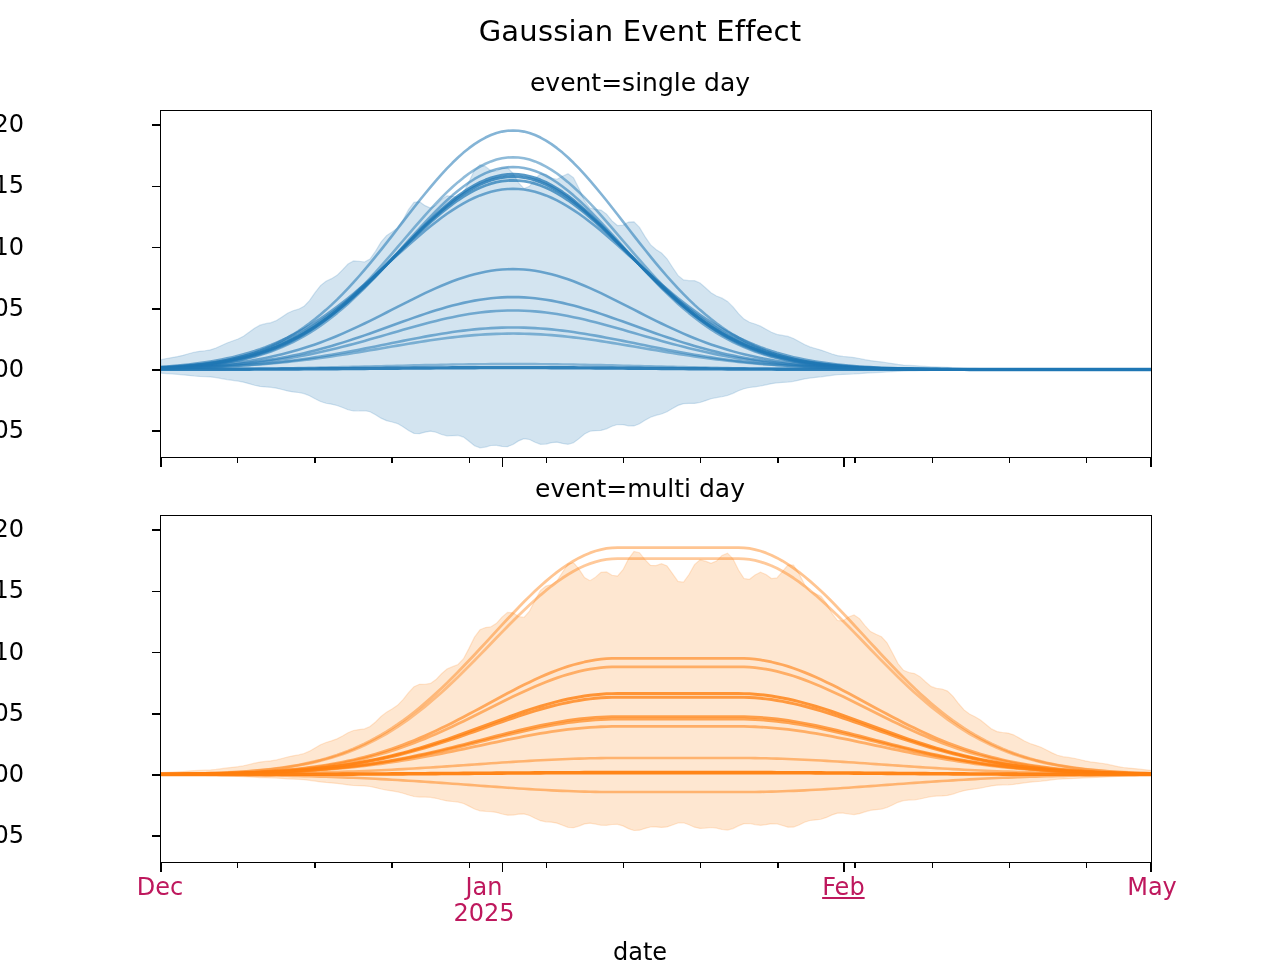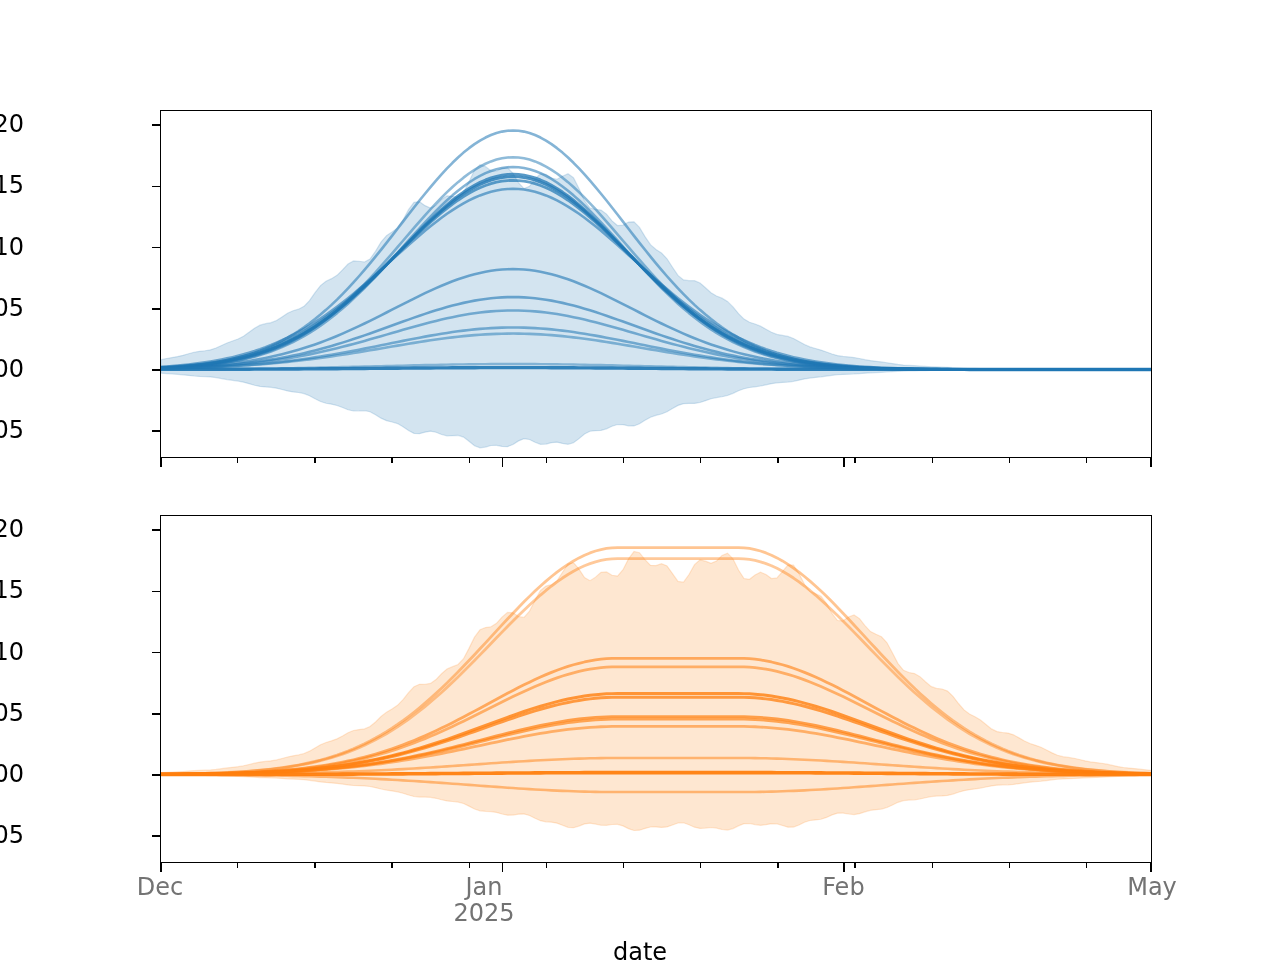--- a/index.html
+++ b/index.html
@@ -70,21 +70,21 @@
     position: absolute;
     background: #000000;
   }
   .ytick-major { width: 8px; height: 1.6px; left: 152px; }
   .xtick-major { height: 9px; width: 1.6px; }
   .xtick-minor { height: 5px; width: 1.3px; }
 
   .xtick-label {
     position: absolute;
     font-size: 24px;
-    color: #737373;
+    color: #be185d;
     text-align: center;
     transform: translateX(-50%);
     white-space: nowrap;
     line-height: 1.08;
   }
   .xtick-label .sub {
     display: block;
     font-size: 24px;
   }
   .xlabel {
@@ -95,21 +95,23 @@
     text-align: center;
     font-size: 24px;
     color: #000000;
   }
 </style>
 </head>
 <body>
 
 <div id="figure">
 
-
+  <div class="fig-title">Gaussian Event Effect</div>
+
+  <div class="subplot-title" id="title-single">event=single day</div>
 
   <div class="axes" id="axes-single">
     <svg id="svg-single" viewBox="0 0 992 348" preserveAspectRatio="none">
         <path d="M0.00,250.10L5.51,248.92L11.02,247.99L16.53,247.03L22.04,245.73L27.56,244.11L33.07,242.63L38.58,241.70L44.09,241.15L49.60,240.25L55.11,238.43L60.62,235.88L66.13,233.35L71.64,231.33L77.16,229.38L82.67,226.58L88.18,222.61L93.69,218.42L99.20,215.39L104.71,213.93L110.22,212.90L115.73,210.74L121.24,207.14L126.76,203.42L132.27,200.95L137.78,199.33L143.29,196.44L148.80,190.65L154.31,182.76L159.82,175.59L165.33,171.16L170.84,168.62L176.36,165.28L181.87,159.76L187.38,153.88L192.89,150.75L198.40,151.12L203.91,151.87L209.42,148.84L214.93,141.07L220.44,131.88L225.96,125.33L231.47,121.78L236.98,117.60L242.49,109.59L248.00,99.24L253.51,91.87L259.02,91.21L264.53,95.16L270.04,97.68L275.56,94.92L281.07,89.03L286.58,85.33L292.09,85.87L297.60,86.70L303.11,82.06L308.62,71.04L314.13,59.38L319.64,53.95L325.16,55.95L330.67,60.04L336.18,60.54L341.69,57.65L347.20,56.97L352.71,62.66L358.22,72.12L363.73,78.01L369.24,75.80L374.76,68.41L380.27,63.05L385.78,63.70L391.29,67.48L396.80,68.63L402.31,65.61L407.82,63.11L413.33,67.08L418.84,78.02L424.36,90.21L429.87,97.44L435.38,99.00L440.89,99.63L446.40,103.72L451.91,110.49L457.42,115.18L462.93,114.79L468.44,111.70L473.96,111.44L479.47,117.05L484.98,126.29L490.49,134.43L496.00,139.24L501.51,142.84L507.02,148.65L512.53,157.19L518.04,165.40L523.56,169.91L529.07,170.61L534.58,170.61L540.09,172.96L545.60,177.81L551.11,182.79L556.62,186.05L562.13,188.21L567.64,191.49L573.16,197.06L578.67,203.74L584.18,209.25L589.69,212.44L595.20,214.25L600.71,216.37L606.22,219.43L611.73,222.58L617.24,224.70L622.76,225.71L628.27,226.71L633.78,228.74L639.29,231.77L644.80,234.89L650.31,237.25L655.82,238.90L661.33,240.46L666.84,242.37L672.36,244.39L677.87,245.98L683.38,246.85L688.89,247.34L694.40,247.96L699.91,248.94L705.42,250.08L710.93,251.05L716.44,251.76L721.96,252.39L727.47,253.17L732.98,254.08L738.49,254.91L744.00,255.51L749.51,255.87L755.02,256.16L760.53,256.50L766.04,256.89L771.56,257.22L777.07,257.45L782.58,257.62L788.09,257.81L793.60,258.07L799.11,258.35L804.62,258.58L810.13,258.75L815.64,258.87L821.16,259.00L826.67,259.13L832.18,259.24L837.69,259.32L843.20,259.38L848.71,259.42L854.22,259.47L859.73,259.53L865.24,259.59L870.76,259.64L876.27,259.67L881.78,259.70L887.29,259.74L892.80,259.77L898.31,259.80L903.82,259.82L909.33,259.83L914.84,259.84L920.36,259.85L925.87,259.86L931.38,259.87L936.89,259.88L942.40,259.89L947.91,259.89L953.42,259.90L958.93,259.90L964.44,259.91L969.96,259.91L975.47,259.91L980.98,259.92L986.49,259.92L992.00,259.92L992.00,259.93L986.49,259.93L980.98,259.93L975.47,259.94L969.96,259.94L964.44,259.94L958.93,259.94L953.42,259.94L947.91,259.94L942.40,259.95L936.89,259.95L931.38,259.95L925.87,259.96L920.36,259.96L914.84,259.96L909.33,259.97L903.82,259.97L898.31,259.98L892.80,259.99L887.29,260.00L881.78,260.02L876.27,260.03L870.76,260.04L865.24,260.06L859.73,260.08L854.22,260.11L848.71,260.13L843.20,260.14L837.69,260.16L832.18,260.19L826.67,260.24L821.16,260.29L815.64,260.33L810.13,260.38L804.62,260.45L799.11,260.53L793.60,260.64L788.09,260.74L782.58,260.81L777.07,260.88L771.56,260.97L766.04,261.09L760.53,261.24L755.02,261.37L749.51,261.48L744.00,261.62L738.49,261.85L732.98,262.17L727.47,262.52L721.96,262.82L716.44,263.06L710.93,263.33L705.42,263.70L699.91,264.14L694.40,264.51L688.89,264.75L683.38,264.93L677.87,265.27L672.36,265.88L666.84,266.65L661.33,267.38L655.82,267.98L650.31,268.61L644.80,269.51L639.29,270.71L633.78,271.87L628.27,272.64L622.76,273.03L617.24,273.41L611.73,274.22L606.22,275.43L600.71,276.60L595.20,277.41L589.69,278.10L584.18,279.33L578.67,281.43L573.16,283.99L567.64,286.12L562.13,287.38L556.62,288.20L551.11,289.45L545.60,291.36L540.09,293.21L534.58,294.11L529.07,294.11L523.56,294.38L518.04,296.11L512.53,299.25L507.02,302.52L501.51,304.74L496.00,306.12L490.49,307.96L484.98,311.08L479.47,314.61L473.96,316.76L468.44,316.66L462.93,315.48L457.42,315.33L451.91,317.12L446.40,319.71L440.89,321.28L435.38,321.52L429.87,322.12L424.36,324.88L418.84,329.55L413.33,333.74L407.82,335.25L402.31,334.30L396.80,333.14L391.29,333.58L385.78,335.03L380.27,335.28L374.76,333.23L369.24,330.40L363.73,329.55L358.22,331.81L352.71,335.43L347.20,337.61L341.69,337.34L336.18,336.24L330.67,336.43L325.16,338.00L319.64,338.76L314.13,336.68L308.62,332.22L303.11,328.00L297.60,326.23L292.09,326.55L286.58,326.75L281.07,325.33L275.56,323.08L270.04,322.03L264.53,322.99L259.02,324.50L253.51,324.25L248.00,321.43L242.49,317.47L236.98,314.40L231.47,312.80L225.96,311.44L220.44,308.94L214.93,305.42L209.42,302.45L203.91,301.28L198.40,301.57L192.89,301.71L187.38,300.52L181.87,298.27L176.36,296.16L170.84,294.88L165.33,293.91L159.82,292.21L154.31,289.46L148.80,286.45L143.29,284.23L137.78,283.12L132.27,282.50L126.76,281.56L121.24,280.13L115.73,278.76L110.22,277.93L104.71,277.54L99.20,276.98L93.69,275.82L88.18,274.21L82.67,272.70L77.16,271.62L71.64,270.87L66.13,270.10L60.62,269.13L55.11,268.16L49.60,267.46L44.09,267.12L38.58,266.91L33.07,266.55L27.56,265.99L22.04,265.37L16.53,264.87L11.02,264.50L5.51,264.14L0.00,263.69Z" fill="#aecde3" fill-opacity="0.55" stroke="#1f77b4" stroke-opacity="0.18" stroke-width="1.2"></path>
         <path d="M0.00,258.18L5.51,257.89L11.02,257.56L16.53,257.18L22.04,256.75L27.56,256.26L33.07,255.71L38.58,255.08L44.09,254.38L49.60,253.58L55.11,252.70L60.62,251.70L66.13,250.60L71.64,249.37L77.16,248.01L82.67,246.50L88.18,244.84L93.69,243.02L99.20,241.02L104.71,238.83L110.22,236.45L115.73,233.86L121.24,231.06L126.76,228.03L132.27,224.77L137.78,221.27L143.29,217.53L148.80,213.53L154.31,209.27L159.82,204.76L165.33,200.00L170.84,194.97L176.36,189.70L181.87,184.17L187.38,178.41L192.89,172.42L198.40,166.22L203.91,159.82L209.42,153.24L214.93,146.50L220.44,139.62L225.96,132.63L231.47,125.56L236.98,118.43L242.49,111.29L248.00,104.16L253.51,97.08L259.02,90.08L264.53,83.21L270.04,76.51L275.56,70.00L281.07,63.74L286.58,57.76L292.09,52.09L297.60,46.78L303.11,41.86L308.62,37.36L314.13,33.31L319.64,29.75L325.16,26.68L330.67,24.15L336.18,22.16L341.69,20.72L347.20,19.86L352.71,19.57L358.22,19.86L363.73,20.72L369.24,22.16L374.76,24.15L380.27,26.68L385.78,29.75L391.29,33.31L396.80,37.36L402.31,41.86L407.82,46.78L413.33,52.09L418.84,57.76L424.36,63.74L429.87,70.00L435.38,76.51L440.89,83.21L446.40,90.08L451.91,97.08L457.42,104.16L462.93,111.29L468.44,118.43L473.96,125.56L479.47,132.63L484.98,139.62L490.49,146.50L496.00,153.24L501.51,159.82L507.02,166.22L512.53,172.42L518.04,178.41L523.56,184.17L529.07,189.70L534.58,194.97L540.09,200.00L545.60,204.76L551.11,209.27L556.62,213.53L562.13,217.53L567.64,221.27L573.16,224.77L578.67,228.03L584.18,231.06L589.69,233.86L595.20,236.45L600.71,238.83L606.22,241.02L611.73,243.02L617.24,244.84L622.76,246.50L628.27,248.01L633.78,249.37L639.29,250.60L644.80,251.70L650.31,252.70L655.82,253.58L661.33,254.38L666.84,255.08L672.36,255.71L677.87,256.26L683.38,256.75L688.89,257.18L694.40,257.56L699.91,257.89L705.42,258.18L710.93,258.43L716.44,258.65L721.96,258.84L727.47,259.00L732.98,259.14L738.49,259.26L744.00,259.37L749.51,259.46L755.02,259.53L760.53,259.60L766.04,259.65L771.56,259.70L777.07,259.74L782.58,259.77L788.09,259.80L793.60,259.82L799.11,259.84L804.62,259.86L810.13,259.87L815.64,259.88L821.16,259.89L826.67,259.90L832.18,259.90L837.69,259.91L843.20,259.91L848.71,259.92L854.22,259.92L859.73,259.92L865.24,259.92L870.76,259.92L876.27,259.93L881.78,259.93L887.29,259.93L892.80,259.93L898.31,259.93L903.82,259.93L909.33,259.93L914.84,259.93L920.36,259.93L925.87,259.93L931.38,259.93L936.89,259.93L942.40,259.93L947.91,259.93L953.42,259.93L958.93,259.93L964.44,259.93L969.96,259.93L975.47,259.93L980.98,259.93L986.49,259.93L992.00,259.93" fill="none" stroke="#1f77b4" stroke-opacity="0.55" stroke-width="2.6" stroke-linejoin="round" stroke-linecap="round"></path>
         <path d="M0.00,258.65L5.51,258.43L11.02,258.18L16.53,257.89L22.04,257.56L27.56,257.18L33.07,256.74L38.58,256.25L44.09,255.69L49.60,255.06L55.11,254.35L60.62,253.56L66.13,252.66L71.64,251.66L77.16,250.55L82.67,249.32L88.18,247.95L93.69,246.44L99.20,244.77L104.71,242.95L110.22,240.95L115.73,238.77L121.24,236.40L126.76,233.82L132.27,231.04L137.78,228.04L143.29,224.82L148.80,221.37L154.31,217.69L159.82,213.77L165.33,209.61L170.84,205.21L176.36,200.58L181.87,195.72L187.38,190.63L192.89,185.33L198.40,179.82L203.91,174.12L209.42,168.24L214.93,162.21L220.44,156.03L225.96,149.75L231.47,143.37L236.98,136.93L242.49,130.47L248.00,124.00L253.51,117.56L259.02,111.20L264.53,104.93L270.04,98.81L275.56,92.86L281.07,87.13L286.58,81.64L292.09,76.44L297.60,71.56L303.11,67.04L308.62,62.89L314.13,59.16L319.64,55.87L325.16,53.05L330.67,50.71L336.18,48.87L341.69,47.55L347.20,46.75L352.71,46.48L358.22,46.75L363.73,47.55L369.24,48.87L374.76,50.71L380.27,53.05L385.78,55.87L391.29,59.16L396.80,62.89L402.31,67.04L407.82,71.56L413.33,76.44L418.84,81.64L424.36,87.13L429.87,92.86L435.38,98.81L440.89,104.93L446.40,111.20L451.91,117.56L457.42,124.00L462.93,130.47L468.44,136.93L473.96,143.37L479.47,149.75L484.98,156.03L490.49,162.21L496.00,168.24L501.51,174.12L507.02,179.82L512.53,185.33L518.04,190.63L523.56,195.72L529.07,200.58L534.58,205.21L540.09,209.61L545.60,213.77L551.11,217.69L556.62,221.37L562.13,224.82L567.64,228.04L573.16,231.04L578.67,233.82L584.18,236.40L589.69,238.77L595.20,240.95L600.71,242.95L606.22,244.77L611.73,246.44L617.24,247.95L622.76,249.32L628.27,250.55L633.78,251.66L639.29,252.66L644.80,253.56L650.31,254.35L655.82,255.06L661.33,255.69L666.84,256.25L672.36,256.74L677.87,257.18L683.38,257.56L688.89,257.89L694.40,258.18L699.91,258.43L705.42,258.65L710.93,258.84L716.44,259.01L721.96,259.15L727.47,259.27L732.98,259.37L738.49,259.46L744.00,259.54L749.51,259.60L755.02,259.66L760.53,259.70L766.04,259.74L771.56,259.77L777.07,259.80L782.58,259.82L788.09,259.84L793.60,259.86L799.11,259.87L804.62,259.88L810.13,259.89L815.64,259.90L821.16,259.90L826.67,259.91L832.18,259.91L837.69,259.92L843.20,259.92L848.71,259.92L854.22,259.92L859.73,259.92L865.24,259.93L870.76,259.93L876.27,259.93L881.78,259.93L887.29,259.93L892.80,259.93L898.31,259.93L903.82,259.93L909.33,259.93L914.84,259.93L920.36,259.93L925.87,259.93L931.38,259.93L936.89,259.93L942.40,259.93L947.91,259.93L953.42,259.93L958.93,259.93L964.44,259.93L969.96,259.93L975.47,259.93L980.98,259.93L986.49,259.93L992.00,259.93" fill="none" stroke="#1f77b4" stroke-opacity="0.5" stroke-width="2.6" stroke-linejoin="round" stroke-linecap="round"></path>
         <path d="M0.00,258.71L5.51,258.50L11.02,258.26L16.53,257.98L22.04,257.67L27.56,257.30L33.07,256.89L38.58,256.42L44.09,255.89L49.60,255.29L55.11,254.61L60.62,253.85L66.13,253.00L71.64,252.04L77.16,250.98L82.67,249.80L88.18,248.50L93.69,247.06L99.20,245.47L104.71,243.73L110.22,241.82L115.73,239.74L121.24,237.48L126.76,235.02L132.27,232.37L137.78,229.51L143.29,226.43L148.80,223.14L154.31,219.63L159.82,215.88L165.33,211.92L170.84,207.72L176.36,203.30L181.87,198.66L187.38,193.81L192.89,188.75L198.40,183.49L203.91,178.05L209.42,172.44L214.93,166.69L220.44,160.80L225.96,154.80L231.47,148.71L236.98,142.57L242.49,136.40L248.00,130.23L253.51,124.09L259.02,118.02L264.53,112.04L270.04,106.20L275.56,100.52L281.07,95.05L286.58,89.82L292.09,84.85L297.60,80.20L303.11,75.88L308.62,71.93L314.13,68.37L319.64,65.23L325.16,62.53L330.67,60.30L336.18,58.55L341.69,57.28L347.20,56.52L352.71,56.27L358.22,56.52L363.73,57.28L369.24,58.55L374.76,60.30L380.27,62.53L385.78,65.23L391.29,68.37L396.80,71.93L402.31,75.88L407.82,80.20L413.33,84.85L418.84,89.82L424.36,95.05L429.87,100.52L435.38,106.20L440.89,112.04L446.40,118.02L451.91,124.09L457.42,130.23L462.93,136.40L468.44,142.57L473.96,148.71L479.47,154.80L484.98,160.80L490.49,166.69L496.00,172.44L501.51,178.05L507.02,183.49L512.53,188.75L518.04,193.81L523.56,198.66L529.07,203.30L534.58,207.72L540.09,211.92L545.60,215.88L551.11,219.63L556.62,223.14L562.13,226.43L567.64,229.51L573.16,232.37L578.67,235.02L584.18,237.48L589.69,239.74L595.20,241.82L600.71,243.73L606.22,245.47L611.73,247.06L617.24,248.50L622.76,249.80L628.27,250.98L633.78,252.04L639.29,253.00L644.80,253.85L650.31,254.61L655.82,255.29L661.33,255.89L666.84,256.42L672.36,256.89L677.87,257.30L683.38,257.67L688.89,257.98L694.40,258.26L699.91,258.50L705.42,258.71L710.93,258.89L716.44,259.05L721.96,259.19L727.47,259.30L732.98,259.40L738.49,259.48L744.00,259.56L749.51,259.62L755.02,259.67L760.53,259.71L766.04,259.75L771.56,259.78L777.07,259.81L782.58,259.83L788.09,259.85L793.60,259.86L799.11,259.87L804.62,259.88L810.13,259.89L815.64,259.90L821.16,259.91L826.67,259.91L832.18,259.91L837.69,259.92L843.20,259.92L848.71,259.92L854.22,259.92L859.73,259.92L865.24,259.93L870.76,259.93L876.27,259.93L881.78,259.93L887.29,259.93L892.80,259.93L898.31,259.93L903.82,259.93L909.33,259.93L914.84,259.93L920.36,259.93L925.87,259.93L931.38,259.93L936.89,259.93L942.40,259.93L947.91,259.93L953.42,259.93L958.93,259.93L964.44,259.93L969.96,259.93L975.47,259.93L980.98,259.93L986.49,259.93L992.00,259.93" fill="none" stroke="#1f77b4" stroke-opacity="0.55" stroke-width="2.6" stroke-linejoin="round" stroke-linecap="round"></path>
         <path d="M0.00,258.36L5.51,258.10L11.02,257.81L16.53,257.48L22.04,257.11L27.56,256.68L33.07,256.20L38.58,255.66L44.09,255.05L49.60,254.37L55.11,253.61L60.62,252.76L66.13,251.81L71.64,250.77L77.16,249.61L82.67,248.33L88.18,246.93L93.69,245.39L99.20,243.70L104.71,241.87L110.22,239.87L115.73,237.71L121.24,235.36L126.76,232.84L132.27,230.13L137.78,227.22L143.29,224.11L148.80,220.81L154.31,217.29L159.82,213.57L165.33,209.64L170.84,205.51L176.36,201.18L181.87,196.66L187.38,191.94L192.89,187.05L198.40,181.98L203.91,176.77L209.42,171.41L214.93,165.92L220.44,160.34L225.96,154.67L231.47,148.93L236.98,143.17L242.49,137.39L248.00,131.62L253.51,125.91L259.02,120.26L264.53,114.73L270.04,109.33L275.56,104.09L281.07,99.05L286.58,94.24L292.09,89.69L297.60,85.43L303.11,81.48L308.62,77.87L314.13,74.62L319.64,71.76L325.16,69.30L330.67,67.27L336.18,65.68L341.69,64.53L347.20,63.84L352.71,63.61L358.22,63.84L363.73,64.53L369.24,65.68L374.76,67.27L380.27,69.30L385.78,71.76L391.29,74.62L396.80,77.87L402.31,81.48L407.82,85.43L413.33,89.69L418.84,94.24L424.36,99.05L429.87,104.09L435.38,109.33L440.89,114.73L446.40,120.26L451.91,125.91L457.42,131.62L462.93,137.39L468.44,143.17L473.96,148.93L479.47,154.67L484.98,160.34L490.49,165.92L496.00,171.41L501.51,176.77L507.02,181.98L512.53,187.05L518.04,191.94L523.56,196.66L529.07,201.18L534.58,205.51L540.09,209.64L545.60,213.57L551.11,217.29L556.62,220.81L562.13,224.11L567.64,227.22L573.16,230.13L578.67,232.84L584.18,235.36L589.69,237.71L595.20,239.87L600.71,241.87L606.22,243.70L611.73,245.39L617.24,246.93L622.76,248.33L628.27,249.61L633.78,250.77L639.29,251.81L644.80,252.76L650.31,253.61L655.82,254.37L661.33,255.05L666.84,255.66L672.36,256.20L677.87,256.68L683.38,257.11L688.89,257.48L694.40,257.81L699.91,258.10L705.42,258.36L710.93,258.58L716.44,258.77L721.96,258.94L727.47,259.08L732.98,259.21L738.49,259.32L744.00,259.41L749.51,259.49L755.02,259.56L760.53,259.62L766.04,259.67L771.56,259.71L777.07,259.75L782.58,259.78L788.09,259.80L793.60,259.83L799.11,259.84L804.62,259.86L810.13,259.87L815.64,259.88L821.16,259.89L826.67,259.90L832.18,259.90L837.69,259.91L843.20,259.91L848.71,259.92L854.22,259.92L859.73,259.92L865.24,259.92L870.76,259.92L876.27,259.92L881.78,259.93L887.29,259.93L892.80,259.93L898.31,259.93L903.82,259.93L909.33,259.93L914.84,259.93L920.36,259.93L925.87,259.93L931.38,259.93L936.89,259.93L942.40,259.93L947.91,259.93L953.42,259.93L958.93,259.93L964.44,259.93L969.96,259.93L975.47,259.93L980.98,259.93L986.49,259.93L992.00,259.93" fill="none" stroke="#1f77b4" stroke-opacity="0.75" stroke-width="2.8" stroke-linejoin="round" stroke-linecap="round"></path>
         <path d="M0.00,258.22L5.51,257.96L11.02,257.65L16.53,257.30L22.04,256.91L27.56,256.46L33.07,255.96L38.58,255.39L44.09,254.76L49.60,254.05L55.11,253.26L60.62,252.38L66.13,251.41L71.64,250.33L77.16,249.15L82.67,247.84L88.18,246.41L93.69,244.84L99.20,243.12L104.71,241.26L110.22,239.24L115.73,237.05L121.24,234.69L126.76,232.14L132.27,229.42L137.78,226.50L143.29,223.39L148.80,220.08L154.31,216.57L159.82,212.87L165.33,208.96L170.84,204.86L176.36,200.56L181.87,196.08L187.38,191.41L192.89,186.58L198.40,181.58L203.91,176.44L209.42,171.17L214.93,165.78L220.44,160.29L225.96,154.73L231.47,149.11L236.98,143.47L242.49,137.82L248.00,132.19L253.51,126.61L259.02,121.10L264.53,115.71L270.04,110.45L275.56,105.35L281.07,100.45L286.58,95.78L292.09,91.35L297.60,87.21L303.11,83.38L308.62,79.88L314.13,76.73L319.64,73.95L325.16,71.57L330.67,69.60L336.18,68.06L341.69,66.95L347.20,66.28L352.71,66.05L358.22,66.28L363.73,66.95L369.24,68.06L374.76,69.60L380.27,71.57L385.78,73.95L391.29,76.73L396.80,79.88L402.31,83.38L407.82,87.21L413.33,91.35L418.84,95.78L424.36,100.45L429.87,105.35L435.38,110.45L440.89,115.71L446.40,121.10L451.91,126.61L457.42,132.19L462.93,137.82L468.44,143.47L473.96,149.11L479.47,154.73L484.98,160.29L490.49,165.78L496.00,171.17L501.51,176.44L507.02,181.58L512.53,186.58L518.04,191.41L523.56,196.08L529.07,200.56L534.58,204.86L540.09,208.96L545.60,212.87L551.11,216.57L556.62,220.08L562.13,223.39L567.64,226.50L573.16,229.42L578.67,232.14L584.18,234.69L589.69,237.05L595.20,239.24L600.71,241.26L606.22,243.12L611.73,244.84L617.24,246.41L622.76,247.84L628.27,249.15L633.78,250.33L639.29,251.41L644.80,252.38L650.31,253.26L655.82,254.05L661.33,254.76L666.84,255.39L672.36,255.96L677.87,256.46L683.38,256.91L688.89,257.30L694.40,257.65L699.91,257.96L705.42,258.22L710.93,258.46L716.44,258.67L721.96,258.85L727.47,259.00L732.98,259.14L738.49,259.26L744.00,259.36L749.51,259.44L755.02,259.52L760.53,259.58L766.04,259.64L771.56,259.69L777.07,259.72L782.58,259.76L788.09,259.79L793.60,259.81L799.11,259.83L804.62,259.85L810.13,259.86L815.64,259.87L821.16,259.88L826.67,259.89L832.18,259.90L837.69,259.90L843.20,259.91L848.71,259.91L854.22,259.92L859.73,259.92L865.24,259.92L870.76,259.92L876.27,259.92L881.78,259.93L887.29,259.93L892.80,259.93L898.31,259.93L903.82,259.93L909.33,259.93L914.84,259.93L920.36,259.93L925.87,259.93L931.38,259.93L936.89,259.93L942.40,259.93L947.91,259.93L953.42,259.93L958.93,259.93L964.44,259.93L969.96,259.93L975.47,259.93L980.98,259.93L986.49,259.93L992.00,259.93" fill="none" stroke="#1f77b4" stroke-opacity="0.8" stroke-width="2.8" stroke-linejoin="round" stroke-linecap="round"></path>
         <path d="M0.00,257.93L5.51,257.63L11.02,257.29L16.53,256.90L22.04,256.46L27.56,255.97L33.07,255.42L38.58,254.81L44.09,254.12L49.60,253.36L55.11,252.51L60.62,251.57L66.13,250.54L71.64,249.40L77.16,248.14L82.67,246.77L88.18,245.27L93.69,243.64L99.20,241.86L104.71,239.94L110.22,237.86L115.73,235.61L121.24,233.20L126.76,230.62L132.27,227.85L137.78,224.91L143.29,221.77L148.80,218.45L154.31,214.95L159.82,211.25L165.33,207.36L170.84,203.30L176.36,199.05L181.87,194.63L187.38,190.04L192.89,185.30L198.40,180.42L203.91,175.40L209.42,170.27L214.93,165.03L220.44,159.71L225.96,154.34L231.47,148.91L236.98,143.47L242.49,138.04L248.00,132.64L253.51,127.29L259.02,122.02L264.53,116.86L270.04,111.84L275.56,106.99L281.07,102.32L286.58,97.88L292.09,93.68L297.60,89.75L303.11,86.11L308.62,82.79L314.13,79.81L319.64,77.19L325.16,74.94L330.67,73.08L336.18,71.62L341.69,70.57L347.20,69.93L352.71,69.72L358.22,69.93L363.73,70.57L369.24,71.62L374.76,73.08L380.27,74.94L385.78,77.19L391.29,79.81L396.80,82.79L402.31,86.11L407.82,89.75L413.33,93.68L418.84,97.88L424.36,102.32L429.87,106.99L435.38,111.84L440.89,116.86L446.40,122.02L451.91,127.29L457.42,132.64L462.93,138.04L468.44,143.47L473.96,148.91L479.47,154.34L484.98,159.71L490.49,165.03L496.00,170.27L501.51,175.40L507.02,180.42L512.53,185.30L518.04,190.04L523.56,194.63L529.07,199.05L534.58,203.30L540.09,207.36L545.60,211.25L551.11,214.95L556.62,218.45L562.13,221.77L567.64,224.91L573.16,227.85L578.67,230.62L584.18,233.20L589.69,235.61L595.20,237.86L600.71,239.94L606.22,241.86L611.73,243.64L617.24,245.27L622.76,246.77L628.27,248.14L633.78,249.40L639.29,250.54L644.80,251.57L650.31,252.51L655.82,253.36L661.33,254.12L666.84,254.81L672.36,255.42L677.87,255.97L683.38,256.46L688.89,256.90L694.40,257.29L699.91,257.63L705.42,257.93L710.93,258.20L716.44,258.43L721.96,258.64L727.47,258.82L732.98,258.98L738.49,259.11L744.00,259.23L749.51,259.33L755.02,259.42L760.53,259.50L766.04,259.57L771.56,259.62L777.07,259.67L782.58,259.71L788.09,259.75L793.60,259.78L799.11,259.80L804.62,259.82L810.13,259.84L815.64,259.86L821.16,259.87L826.67,259.88L832.18,259.89L837.69,259.90L843.20,259.90L848.71,259.91L854.22,259.91L859.73,259.91L865.24,259.92L870.76,259.92L876.27,259.92L881.78,259.92L887.29,259.92L892.80,259.93L898.31,259.93L903.82,259.93L909.33,259.93L914.84,259.93L920.36,259.93L925.87,259.93L931.38,259.93L936.89,259.93L942.40,259.93L947.91,259.93L953.42,259.93L958.93,259.93L964.44,259.93L969.96,259.93L975.47,259.93L980.98,259.93L986.49,259.93L992.00,259.93" fill="none" stroke="#1f77b4" stroke-opacity="0.7" stroke-width="2.8" stroke-linejoin="round" stroke-linecap="round"></path>
@@ -149,20 +151,21 @@
       <div class="tickmark xtick-minor" style="left: 694.4px; top: 0px;"></div>
       <div class="tickmark xtick-minor" style="left: 771.556px; top: 0px;"></div>
       <div class="tickmark xtick-minor" style="left: 848.711px; top: 0px;"></div>
       <div class="tickmark xtick-minor" style="left: 925.867px; top: 0px;"></div>
       <div class="tickmark xtick-major" style="left: 0px; top: 0px;"></div>
       <div class="tickmark xtick-major" style="left: 341.689px; top: 0px;"></div>
       <div class="tickmark xtick-major" style="left: 683.378px; top: 0px;"></div>
       <div class="tickmark xtick-major" style="left: 990.4px; top: 0px;"></div>
     </div>
 
+  <div class="subplot-title" id="title-multi">event=multi day</div>
 
   <div class="axes" id="axes-multi">
     <svg id="svg-multi" viewBox="0 0 992 348" preserveAspectRatio="none">
         <path d="M0.00,258.02L5.51,257.76L11.02,257.53L16.53,257.28L22.04,256.96L27.56,256.55L33.07,256.16L38.58,255.88L44.09,255.67L49.60,255.38L55.11,254.86L60.62,254.14L66.13,253.40L71.64,252.76L77.16,252.11L82.67,251.21L88.18,249.97L93.69,248.61L99.20,247.53L104.71,246.85L110.22,246.27L115.73,245.33L121.24,243.92L126.76,242.42L132.27,241.26L137.78,240.32L143.29,238.93L148.80,236.50L154.31,233.25L159.82,230.11L165.33,227.84L170.84,226.17L176.36,224.14L181.87,221.18L187.38,217.96L192.89,215.73L198.40,214.85L203.91,214.11L209.42,211.72L214.93,207.13L220.44,201.70L225.96,197.27L231.47,194.08L236.98,190.45L242.49,184.77L248.00,177.65L253.51,171.78L259.02,169.26L264.53,169.21L270.04,168.39L275.56,164.52L281.07,158.66L286.58,153.87L292.09,151.54L297.60,149.34L303.11,143.50L308.62,133.14L314.13,121.86L319.64,114.48L325.16,112.18L330.67,111.39L336.18,107.91L341.69,101.68L347.20,96.97L352.71,97.37L358.22,101.07L363.73,101.97L369.24,95.78L374.76,84.62L380.27,74.86L385.78,70.49L391.29,69.10L396.80,65.08L402.31,56.58L407.82,48.32L413.33,46.87L418.84,53.39L424.36,61.88L429.87,65.02L435.38,61.49L440.89,56.70L446.40,56.30L451.91,59.60L457.42,60.38L462.93,53.98L468.44,43.12L473.96,35.73L479.47,36.89L484.98,43.94L490.49,49.60L496.00,49.89L501.51,48.01L507.02,50.16L512.53,57.93L518.04,65.78L523.56,66.51L529.07,58.85L534.58,48.94L540.09,44.07L545.60,45.42L551.11,47.58L556.62,45.26L562.13,39.66L567.64,37.40L573.16,43.21L578.67,54.29L584.18,62.83L589.69,63.69L595.20,59.30L600.71,56.54L606.22,58.91L611.73,62.87L617.24,62.26L622.76,55.79L628.27,49.16L633.78,49.43L639.29,57.82L644.80,68.69L650.31,75.68L655.82,78.08L661.33,80.77L666.84,87.94L672.36,98.00L677.87,105.10L683.38,105.46L688.89,101.56L694.40,99.58L699.91,103.17L705.42,110.30L710.93,116.22L716.44,119.00L721.96,121.43L727.47,127.53L732.98,137.81L738.49,148.44L744.00,155.17L749.51,157.44L755.02,158.47L760.53,161.57L766.04,166.76L771.56,171.38L777.07,173.43L782.58,174.02L788.09,176.10L793.60,181.38L799.11,188.59L804.62,194.98L810.13,199.10L815.64,201.90L821.16,205.27L826.67,209.76L832.18,214.12L837.69,216.81L843.20,217.74L848.71,218.35L854.22,220.11L859.73,223.15L865.24,226.39L870.76,228.86L876.27,230.64L881.78,232.60L887.29,235.26L892.80,238.23L898.31,240.64L903.82,242.05L909.33,242.83L914.84,243.67L920.36,244.90L925.87,246.26L931.38,247.32L936.89,248.01L942.40,248.65L947.91,249.59L953.42,250.82L958.93,252.03L964.44,252.95L969.96,253.56L975.47,254.07L980.98,254.65L986.49,255.27L992.00,255.78L992.00,260.97L986.49,261.10L980.98,261.26L975.47,261.40L969.96,261.53L964.44,261.69L958.93,261.92L953.42,262.22L947.91,262.53L942.40,262.76L936.89,262.93L931.38,263.10L925.87,263.37L920.36,263.71L914.84,264.02L909.33,264.23L903.82,264.42L898.31,264.78L892.80,265.39L887.29,266.13L881.78,266.80L876.27,267.29L870.76,267.74L865.24,268.36L859.73,269.18L854.22,269.94L848.71,270.39L843.20,270.54L837.69,270.77L832.18,271.45L826.67,272.54L821.16,273.67L815.64,274.52L810.13,275.23L804.62,276.26L799.11,277.87L793.60,279.68L788.09,281.01L782.58,281.53L777.07,281.68L771.56,282.20L766.04,283.36L760.53,284.66L755.02,285.44L749.51,285.70L744.00,286.27L738.49,287.96L732.98,290.64L727.47,293.22L721.96,294.76L716.44,295.37L710.93,296.07L705.42,297.56L699.91,299.35L694.40,300.25L688.89,299.75L683.38,298.77L677.87,298.86L672.36,300.65L666.84,303.18L661.33,304.98L655.82,305.66L650.31,306.26L644.80,308.02L639.29,310.75L633.78,312.86L628.27,312.93L622.76,311.26L617.24,309.64L611.73,309.48L606.22,310.48L600.71,311.07L595.20,310.38L589.69,309.28L584.18,309.49L578.67,311.64L573.16,314.43L567.64,315.89L562.13,315.32L556.62,313.91L551.11,313.33L545.60,313.87L540.09,314.21L534.58,312.98L529.07,310.49L523.56,308.57L518.04,308.75L512.53,310.73L507.02,312.68L501.51,313.22L496.00,312.75L490.49,312.82L484.98,314.24L479.47,316.02L473.96,316.31L468.44,314.45L462.93,311.72L457.42,310.11L451.91,310.30L446.40,311.13L440.89,311.03L435.38,309.83L429.87,308.94L424.36,309.73L418.84,311.87L413.33,313.51L407.82,313.14L402.31,311.06L396.80,308.93L391.29,307.92L385.78,307.57L380.27,306.47L374.76,304.01L369.24,301.21L363.73,299.65L358.22,299.88L352.71,300.81L347.20,300.91L341.69,299.72L336.18,298.16L330.67,297.28L325.16,297.08L319.64,296.50L314.13,294.65L308.62,291.81L303.11,289.21L297.60,287.74L292.09,287.18L286.58,286.60L281.07,285.40L275.56,283.92L270.04,282.95L264.53,282.74L259.02,282.73L253.51,282.10L248.00,280.62L242.49,278.83L236.98,277.40L231.47,276.49L225.96,275.69L220.44,274.57L214.93,273.21L209.42,272.05L203.91,271.45L198.40,271.27L192.89,271.05L187.38,270.48L181.87,269.67L176.36,268.93L170.84,268.42L165.33,268.00L159.82,267.43L154.31,266.64L148.80,265.82L143.29,265.21L137.78,264.86L132.27,264.63L126.76,264.33L121.24,263.95L115.73,263.60L110.22,263.37L104.71,263.22L99.20,263.05L93.69,262.78L88.18,262.43L82.67,262.12L77.16,261.90L71.64,261.73L66.13,261.57L60.62,261.39L55.11,261.21L49.60,261.07L44.09,261.00L38.58,260.95L33.07,260.88L27.56,260.78L22.04,260.68L16.53,260.60L11.02,260.53L5.51,260.48L0.00,260.41Z" fill="#fdd9b5" fill-opacity="0.62" stroke="#ff7f0e" stroke-opacity="0.18" stroke-width="1.2"></path>
         <path d="M0.00,259.59L5.51,259.53L11.02,259.47L16.53,259.39L22.04,259.30L27.56,259.20L33.07,259.09L38.58,258.96L44.09,258.81L49.60,258.64L55.11,258.45L60.62,258.23L66.13,257.98L71.64,257.71L77.16,257.40L82.67,257.05L88.18,256.65L93.69,256.21L99.20,255.72L104.71,255.18L110.22,254.57L115.73,253.90L121.24,253.16L126.76,252.34L132.27,251.43L137.78,250.44L143.29,249.35L148.80,248.16L154.31,246.85L159.82,245.44L165.33,243.89L170.84,242.22L176.36,240.41L181.87,238.45L187.38,236.35L192.89,234.08L198.40,231.65L203.91,229.06L209.42,226.28L214.93,223.33L220.44,220.19L225.96,216.87L231.47,213.36L236.98,209.65L242.49,205.75L248.00,201.66L253.51,197.38L259.02,192.91L264.53,188.26L270.04,183.43L275.56,178.43L281.07,173.27L286.58,167.95L292.09,162.49L297.60,156.90L303.11,151.20L308.62,145.40L314.13,139.51L319.64,133.57L325.16,127.58L330.67,121.56L336.18,115.55L341.69,109.56L347.20,103.62L352.71,97.75L358.22,91.98L363.73,86.33L369.24,80.83L374.76,75.51L380.27,70.38L385.78,65.48L391.29,60.83L396.80,56.46L402.31,52.38L407.82,48.62L413.33,45.19L418.84,42.13L424.36,39.43L429.87,37.13L435.38,35.23L440.89,33.74L446.40,32.66L451.91,32.02L457.42,31.80L462.93,31.80L468.44,31.80L473.96,31.80L479.47,31.80L484.98,31.80L490.49,31.80L496.00,31.80L501.51,31.80L507.02,31.80L512.53,31.80L518.04,31.80L523.56,31.80L529.07,31.80L534.58,31.80L540.09,31.80L545.60,31.80L551.11,31.80L556.62,31.80L562.13,31.80L567.64,31.80L573.16,31.80L578.67,31.80L584.18,32.02L589.69,32.66L595.20,33.74L600.71,35.23L606.22,37.13L611.73,39.43L617.24,42.13L622.76,45.19L628.27,48.62L633.78,52.38L639.29,56.46L644.80,60.83L650.31,65.48L655.82,70.38L661.33,75.51L666.84,80.83L672.36,86.33L677.87,91.98L683.38,97.75L688.89,103.62L694.40,109.56L699.91,115.55L705.42,121.56L710.93,127.58L716.44,133.57L721.96,139.51L727.47,145.40L732.98,151.20L738.49,156.90L744.00,162.49L749.51,167.95L755.02,173.27L760.53,178.43L766.04,183.43L771.56,188.26L777.07,192.91L782.58,197.38L788.09,201.66L793.60,205.75L799.11,209.65L804.62,213.36L810.13,216.87L815.64,220.19L821.16,223.33L826.67,226.28L832.18,229.06L837.69,231.65L843.20,234.08L848.71,236.35L854.22,238.45L859.73,240.41L865.24,242.22L870.76,243.89L876.27,245.44L881.78,246.85L887.29,248.16L892.80,249.35L898.31,250.44L903.82,251.43L909.33,252.34L914.84,253.16L920.36,253.90L925.87,254.57L931.38,255.18L936.89,255.72L942.40,256.21L947.91,256.65L953.42,257.05L958.93,257.40L964.44,257.71L969.96,257.98L975.47,258.23L980.98,258.45L986.49,258.64L992.00,258.81" fill="none" stroke="#ff7f0e" stroke-opacity="0.45" stroke-width="2.8" stroke-linejoin="round" stroke-linecap="round"></path>
         <path d="M0.00,259.61L5.51,259.55L11.02,259.49L16.53,259.42L22.04,259.33L27.56,259.24L33.07,259.13L38.58,259.01L44.09,258.86L49.60,258.70L55.11,258.52L60.62,258.31L66.13,258.08L71.64,257.81L77.16,257.52L82.67,257.18L88.18,256.81L93.69,256.39L99.20,255.93L104.71,255.41L110.22,254.83L115.73,254.19L121.24,253.48L126.76,252.70L132.27,251.84L137.78,250.90L143.29,249.86L148.80,248.72L154.31,247.49L159.82,246.13L165.33,244.67L170.84,243.07L176.36,241.35L181.87,239.49L187.38,237.48L192.89,235.33L198.40,233.02L203.91,230.55L209.42,227.91L214.93,225.10L220.44,222.11L225.96,218.95L231.47,215.60L236.98,212.08L242.49,208.37L248.00,204.47L253.51,200.40L259.02,196.15L264.53,191.72L270.04,187.12L275.56,182.36L281.07,177.45L286.58,172.39L292.09,167.19L297.60,161.87L303.11,156.45L308.62,150.92L314.13,145.32L319.64,139.66L325.16,133.96L330.67,128.24L336.18,122.52L341.69,116.82L347.20,111.16L352.71,105.58L358.22,100.09L363.73,94.71L369.24,89.47L374.76,84.41L380.27,79.53L385.78,74.87L391.29,70.44L396.80,66.28L402.31,62.39L407.82,58.81L413.33,55.56L418.84,52.64L424.36,50.08L429.87,47.88L435.38,46.07L440.89,44.65L446.40,43.63L451.91,43.02L457.42,42.81L462.93,42.81L468.44,42.81L473.96,42.81L479.47,42.81L484.98,42.81L490.49,42.81L496.00,42.81L501.51,42.81L507.02,42.81L512.53,42.81L518.04,42.81L523.56,42.81L529.07,42.81L534.58,42.81L540.09,42.81L545.60,42.81L551.11,42.81L556.62,42.81L562.13,42.81L567.64,42.81L573.16,42.81L578.67,42.81L584.18,43.02L589.69,43.63L595.20,44.65L600.71,46.07L606.22,47.88L611.73,50.08L617.24,52.64L622.76,55.56L628.27,58.81L633.78,62.39L639.29,66.28L644.80,70.44L650.31,74.87L655.82,79.53L661.33,84.41L666.84,89.47L672.36,94.71L677.87,100.09L683.38,105.58L688.89,111.16L694.40,116.82L699.91,122.52L705.42,128.24L710.93,133.96L716.44,139.66L721.96,145.32L727.47,150.92L732.98,156.45L738.49,161.87L744.00,167.19L749.51,172.39L755.02,177.45L760.53,182.36L766.04,187.12L771.56,191.72L777.07,196.15L782.58,200.40L788.09,204.47L793.60,208.37L799.11,212.08L804.62,215.60L810.13,218.95L815.64,222.11L821.16,225.10L826.67,227.91L832.18,230.55L837.69,233.02L843.20,235.33L848.71,237.48L854.22,239.49L859.73,241.35L865.24,243.07L870.76,244.67L876.27,246.13L881.78,247.49L887.29,248.72L892.80,249.86L898.31,250.90L903.82,251.84L909.33,252.70L914.84,253.48L920.36,254.19L925.87,254.83L931.38,255.41L936.89,255.93L942.40,256.39L947.91,256.81L953.42,257.18L958.93,257.52L964.44,257.81L969.96,258.08L975.47,258.31L980.98,258.52L986.49,258.70L992.00,258.86" fill="none" stroke="#ff7f0e" stroke-opacity="0.42" stroke-width="2.8" stroke-linejoin="round" stroke-linecap="round"></path>
         <path d="M0.00,259.69L5.51,259.65L11.02,259.61L16.53,259.56L22.04,259.50L27.56,259.43L33.07,259.36L38.58,259.28L44.09,259.18L49.60,259.07L55.11,258.95L60.62,258.82L66.13,258.66L71.64,258.49L77.16,258.30L82.67,258.09L88.18,257.85L93.69,257.59L99.20,257.30L104.71,256.97L110.22,256.62L115.73,256.22L121.24,255.79L126.76,255.32L132.27,254.80L137.78,254.23L143.29,253.61L148.80,252.93L154.31,252.20L159.82,251.41L165.33,250.55L170.84,249.62L176.36,248.62L181.87,247.55L187.38,246.40L192.89,245.17L198.40,243.85L203.91,242.45L209.42,240.96L214.93,239.39L220.44,237.72L225.96,235.96L231.47,234.10L236.98,232.15L242.49,230.11L248.00,227.98L253.51,225.75L259.02,223.44L264.53,221.03L270.04,218.55L275.56,215.98L281.07,213.34L286.58,210.63L292.09,207.86L297.60,205.02L303.11,202.14L308.62,199.22L314.13,196.26L319.64,193.28L325.16,190.28L330.67,187.28L336.18,184.28L341.69,181.30L347.20,178.36L352.71,175.45L358.22,172.60L363.73,169.81L369.24,167.10L374.76,164.48L380.27,161.96L385.78,159.56L391.29,157.28L396.80,155.14L402.31,153.14L407.82,151.31L413.33,149.64L418.84,148.14L424.36,146.83L429.87,145.71L435.38,144.78L440.89,144.05L446.40,143.53L451.91,143.22L457.42,143.11L462.93,143.11L468.44,143.11L473.96,143.11L479.47,143.11L484.98,143.11L490.49,143.11L496.00,143.11L501.51,143.11L507.02,143.11L512.53,143.11L518.04,143.11L523.56,143.11L529.07,143.11L534.58,143.11L540.09,143.11L545.60,143.11L551.11,143.11L556.62,143.11L562.13,143.11L567.64,143.11L573.16,143.11L578.67,143.11L584.18,143.22L589.69,143.53L595.20,144.05L600.71,144.78L606.22,145.71L611.73,146.83L617.24,148.14L622.76,149.64L628.27,151.31L633.78,153.14L639.29,155.14L644.80,157.28L650.31,159.56L655.82,161.96L661.33,164.48L666.84,167.10L672.36,169.81L677.87,172.60L683.38,175.45L688.89,178.36L694.40,181.30L699.91,184.28L705.42,187.28L710.93,190.28L716.44,193.28L721.96,196.26L727.47,199.22L732.98,202.14L738.49,205.02L744.00,207.86L749.51,210.63L755.02,213.34L760.53,215.98L766.04,218.55L771.56,221.03L777.07,223.44L782.58,225.75L788.09,227.98L793.60,230.11L799.11,232.15L804.62,234.10L810.13,235.96L815.64,237.72L821.16,239.39L826.67,240.96L832.18,242.45L837.69,243.85L843.20,245.17L848.71,246.40L854.22,247.55L859.73,248.62L865.24,249.62L870.76,250.55L876.27,251.41L881.78,252.20L887.29,252.93L892.80,253.61L898.31,254.23L903.82,254.80L909.33,255.32L914.84,255.79L920.36,256.22L925.87,256.62L931.38,256.97L936.89,257.30L942.40,257.59L947.91,257.85L953.42,258.09L958.93,258.30L964.44,258.49L969.96,258.66L975.47,258.82L980.98,258.95L986.49,259.07L992.00,259.18" fill="none" stroke="#ff7f0e" stroke-opacity="0.6" stroke-width="2.8" stroke-linejoin="round" stroke-linecap="round"></path>
         <path d="M0.00,259.71L5.51,259.67L11.02,259.63L16.53,259.58L22.04,259.53L27.56,259.47L33.07,259.40L38.58,259.32L44.09,259.24L49.60,259.14L55.11,259.02L60.62,258.90L66.13,258.76L71.64,258.60L77.16,258.42L82.67,258.23L88.18,258.01L93.69,257.76L99.20,257.49L104.71,257.19L110.22,256.86L115.73,256.50L121.24,256.10L126.76,255.66L132.27,255.17L137.78,254.65L143.29,254.07L148.80,253.45L154.31,252.77L159.82,252.03L165.33,251.23L170.84,250.38L176.36,249.45L181.87,248.45L187.38,247.39L192.89,246.25L198.40,245.03L203.91,243.73L209.42,242.35L214.93,240.89L220.44,239.34L225.96,237.71L231.47,235.99L236.98,234.19L242.49,232.30L248.00,230.32L253.51,228.26L259.02,226.11L264.53,223.89L270.04,221.58L275.56,219.20L281.07,216.76L286.58,214.25L292.09,211.67L297.60,209.05L303.11,206.38L308.62,203.67L314.13,200.93L319.64,198.16L325.16,195.38L330.67,192.60L336.18,189.83L341.69,187.07L347.20,184.34L352.71,181.64L358.22,179.00L363.73,176.41L369.24,173.90L374.76,171.48L380.27,169.14L385.78,166.92L391.29,164.80L396.80,162.82L402.31,160.97L407.82,159.27L413.33,157.72L418.84,156.34L424.36,155.12L429.87,154.08L435.38,153.22L440.89,152.55L446.40,152.06L451.91,151.77L457.42,151.68L462.93,151.68L468.44,151.68L473.96,151.68L479.47,151.68L484.98,151.68L490.49,151.68L496.00,151.68L501.51,151.68L507.02,151.68L512.53,151.68L518.04,151.68L523.56,151.68L529.07,151.68L534.58,151.68L540.09,151.68L545.60,151.68L551.11,151.68L556.62,151.68L562.13,151.68L567.64,151.68L573.16,151.68L578.67,151.68L584.18,151.77L589.69,152.06L595.20,152.55L600.71,153.22L606.22,154.08L611.73,155.12L617.24,156.34L622.76,157.72L628.27,159.27L633.78,160.97L639.29,162.82L644.80,164.80L650.31,166.92L655.82,169.14L661.33,171.48L666.84,173.90L672.36,176.41L677.87,179.00L683.38,181.64L688.89,184.34L694.40,187.07L699.91,189.83L705.42,192.60L710.93,195.38L716.44,198.16L721.96,200.93L727.47,203.67L732.98,206.38L738.49,209.05L744.00,211.67L749.51,214.25L755.02,216.76L760.53,219.20L766.04,221.58L771.56,223.89L777.07,226.11L782.58,228.26L788.09,230.32L793.60,232.30L799.11,234.19L804.62,235.99L810.13,237.71L815.64,239.34L821.16,240.89L826.67,242.35L832.18,243.73L837.69,245.03L843.20,246.25L848.71,247.39L854.22,248.45L859.73,249.45L865.24,250.38L870.76,251.23L876.27,252.03L881.78,252.77L887.29,253.45L892.80,254.07L898.31,254.65L903.82,255.17L909.33,255.66L914.84,256.10L920.36,256.50L925.87,256.86L931.38,257.19L936.89,257.49L942.40,257.76L947.91,258.01L953.42,258.23L958.93,258.42L964.44,258.60L969.96,258.76L975.47,258.90L980.98,259.02L986.49,259.14L992.00,259.24" fill="none" stroke="#ff7f0e" stroke-opacity="0.55" stroke-width="2.8" stroke-linejoin="round" stroke-linecap="round"></path>
         <path d="M0.00,259.72L5.51,259.69L11.02,259.66L16.53,259.62L22.04,259.57L27.56,259.52L33.07,259.46L38.58,259.39L44.09,259.31L49.60,259.23L55.11,259.13L60.62,259.03L66.13,258.91L71.64,258.77L77.16,258.63L82.67,258.46L88.18,258.28L93.69,258.08L99.20,257.85L104.71,257.61L110.22,257.34L115.73,257.04L121.24,256.71L126.76,256.36L132.27,255.97L137.78,255.54L143.29,255.08L148.80,254.58L154.31,254.04L159.82,253.46L165.33,252.83L170.84,252.15L176.36,251.42L181.87,250.64L187.38,249.81L192.89,248.92L198.40,247.97L203.91,246.97L209.42,245.90L214.93,244.78L220.44,243.59L225.96,242.34L231.47,241.02L236.98,239.65L242.49,238.21L248.00,236.71L253.51,235.14L259.02,233.52L264.53,231.84L270.04,230.11L275.56,228.32L281.07,226.49L286.58,224.61L292.09,222.69L297.60,220.73L303.11,218.74L308.62,216.73L314.13,214.69L319.64,212.65L325.16,210.59L330.67,208.54L336.18,206.49L341.69,204.46L347.20,202.45L352.71,200.47L358.22,198.53L363.73,196.63L369.24,194.80L374.76,193.02L380.27,191.31L385.78,189.69L391.29,188.15L396.80,186.70L402.31,185.35L407.82,184.11L413.33,182.98L418.84,181.97L424.36,181.09L429.87,180.33L435.38,179.71L440.89,179.22L446.40,178.87L451.91,178.66L457.42,178.59L462.93,178.59L468.44,178.59L473.96,178.59L479.47,178.59L484.98,178.59L490.49,178.59L496.00,178.59L501.51,178.59L507.02,178.59L512.53,178.59L518.04,178.59L523.56,178.59L529.07,178.59L534.58,178.59L540.09,178.59L545.60,178.59L551.11,178.59L556.62,178.59L562.13,178.59L567.64,178.59L573.16,178.59L578.67,178.59L584.18,178.66L589.69,178.87L595.20,179.22L600.71,179.71L606.22,180.33L611.73,181.09L617.24,181.97L622.76,182.98L628.27,184.11L633.78,185.35L639.29,186.70L644.80,188.15L650.31,189.69L655.82,191.31L661.33,193.02L666.84,194.80L672.36,196.63L677.87,198.53L683.38,200.47L688.89,202.45L694.40,204.46L699.91,206.49L705.42,208.54L710.93,210.59L716.44,212.65L721.96,214.69L727.47,216.73L732.98,218.74L738.49,220.73L744.00,222.69L749.51,224.61L755.02,226.49L760.53,228.32L766.04,230.11L771.56,231.84L777.07,233.52L782.58,235.14L788.09,236.71L793.60,238.21L799.11,239.65L804.62,241.02L810.13,242.34L815.64,243.59L821.16,244.78L826.67,245.90L832.18,246.97L837.69,247.97L843.20,248.92L848.71,249.81L854.22,250.64L859.73,251.42L865.24,252.15L870.76,252.83L876.27,253.46L881.78,254.04L887.29,254.58L892.80,255.08L898.31,255.54L903.82,255.97L909.33,256.36L914.84,256.71L920.36,257.04L925.87,257.34L931.38,257.61L936.89,257.85L942.40,258.08L947.91,258.28L953.42,258.46L958.93,258.63L964.44,258.77L969.96,258.91L975.47,259.03L980.98,259.13L986.49,259.23L992.00,259.31" fill="none" stroke="#ff7f0e" stroke-opacity="0.8" stroke-width="3" stroke-linejoin="round" stroke-linecap="round"></path>
         <path d="M0.00,259.73L5.51,259.70L11.02,259.67L16.53,259.63L22.04,259.58L27.56,259.53L33.07,259.48L38.58,259.41L44.09,259.34L49.60,259.26L55.11,259.17L60.62,259.07L66.13,258.95L71.64,258.83L77.16,258.68L82.67,258.53L88.18,258.35L93.69,258.16L99.20,257.95L104.71,257.71L110.22,257.45L115.73,257.17L121.24,256.86L126.76,256.52L132.27,256.15L137.78,255.74L143.29,255.30L148.80,254.82L154.31,254.31L159.82,253.75L165.33,253.15L170.84,252.50L176.36,251.81L181.87,251.06L187.38,250.27L192.89,249.42L198.40,248.51L203.91,247.55L209.42,246.54L214.93,245.46L220.44,244.33L225.96,243.13L231.47,241.88L236.98,240.56L242.49,239.19L248.00,237.75L253.51,236.26L259.02,234.71L264.53,233.11L270.04,231.45L275.56,229.75L281.07,228.00L286.58,226.20L292.09,224.37L297.60,222.50L303.11,220.60L308.62,218.68L314.13,216.74L319.64,214.78L325.16,212.82L330.67,210.86L336.18,208.90L341.69,206.96L347.20,205.04L352.71,203.15L358.22,201.30L363.73,199.49L369.24,197.73L374.76,196.04L380.27,194.41L385.78,192.85L391.29,191.38L396.80,190.00L402.31,188.71L407.82,187.53L413.33,186.45L418.84,185.49L424.36,184.65L429.87,183.92L435.38,183.33L440.89,182.86L446.40,182.53L451.91,182.32L457.42,182.26L462.93,182.26L468.44,182.26L473.96,182.26L479.47,182.26L484.98,182.26L490.49,182.26L496.00,182.26L501.51,182.26L507.02,182.26L512.53,182.26L518.04,182.26L523.56,182.26L529.07,182.26L534.58,182.26L540.09,182.26L545.60,182.26L551.11,182.26L556.62,182.26L562.13,182.26L567.64,182.26L573.16,182.26L578.67,182.26L584.18,182.32L589.69,182.53L595.20,182.86L600.71,183.33L606.22,183.92L611.73,184.65L617.24,185.49L622.76,186.45L628.27,187.53L633.78,188.71L639.29,190.00L644.80,191.38L650.31,192.85L655.82,194.41L661.33,196.04L666.84,197.73L672.36,199.49L677.87,201.30L683.38,203.15L688.89,205.04L694.40,206.96L699.91,208.90L705.42,210.86L710.93,212.82L716.44,214.78L721.96,216.74L727.47,218.68L732.98,220.60L738.49,222.50L744.00,224.37L749.51,226.20L755.02,228.00L760.53,229.75L766.04,231.45L771.56,233.11L777.07,234.71L782.58,236.26L788.09,237.75L793.60,239.19L799.11,240.56L804.62,241.88L810.13,243.13L815.64,244.33L821.16,245.46L826.67,246.54L832.18,247.55L837.69,248.51L843.20,249.42L848.71,250.27L854.22,251.06L859.73,251.81L865.24,252.50L870.76,253.15L876.27,253.75L881.78,254.31L887.29,254.82L892.80,255.30L898.31,255.74L903.82,256.15L909.33,256.52L914.84,256.86L920.36,257.17L925.87,257.45L931.38,257.71L936.89,257.95L942.40,258.16L947.91,258.35L953.42,258.53L958.93,258.68L964.44,258.83L969.96,258.95L975.47,259.07L980.98,259.17L986.49,259.26L992.00,259.34" fill="none" stroke="#ff7f0e" stroke-opacity="0.75" stroke-width="3" stroke-linejoin="round" stroke-linecap="round"></path>
@@ -199,19 +202,19 @@
       <div class="tickmark xtick-minor" style="left: 617.244px; top: 0px;"></div>
       <div class="tickmark xtick-minor" style="left: 694.4px; top: 0px;"></div>
       <div class="tickmark xtick-minor" style="left: 771.556px; top: 0px;"></div>
       <div class="tickmark xtick-minor" style="left: 848.711px; top: 0px;"></div>
       <div class="tickmark xtick-minor" style="left: 925.867px; top: 0px;"></div>
       <div class="tickmark xtick-major" style="left: 0px; top: 0px;"></div>
       <div class="xtick-label" style="left: 0px; top: 12px;"><span>Dec</span></div>
       <div class="tickmark xtick-major" style="left: 341.689px; top: 0px;"></div>
       <div class="xtick-label" style="left: 324px; top: 12px;"><span>Jan</span><span class="sub">2025</span></div>
       <div class="tickmark xtick-major" style="left: 683.378px; top: 0px;"></div>
-      <div class="xtick-label" style="left: 683.378px; top: 12px;"><span>Feb</span></div>
+      <div class="xtick-label" style="left: 683.378px; top: 12px; text-decoration: underline;"><span>Feb</span></div>
       <div class="tickmark xtick-major" style="left: 990.4px; top: 0px;"></div>
       <div class="xtick-label" style="left: 992px; top: 12px;"><span>May</span></div>
     </div>
 
   <div class="xlabel">date</div>
 </div>
 
 </body></html>

